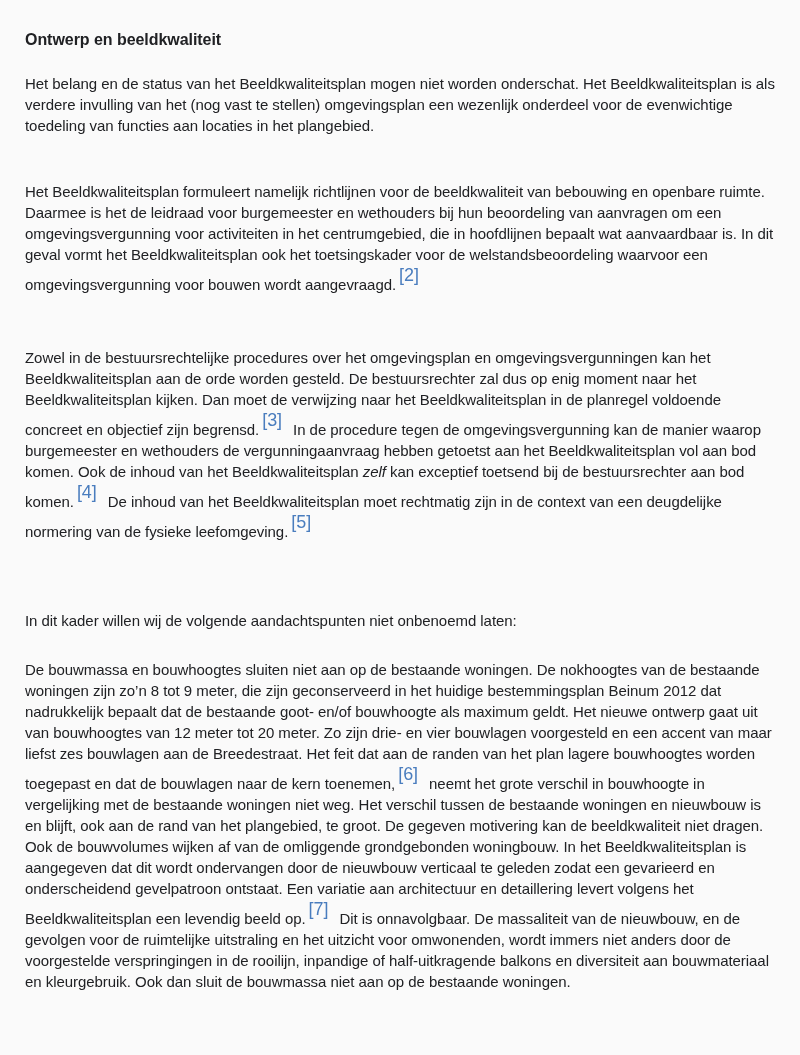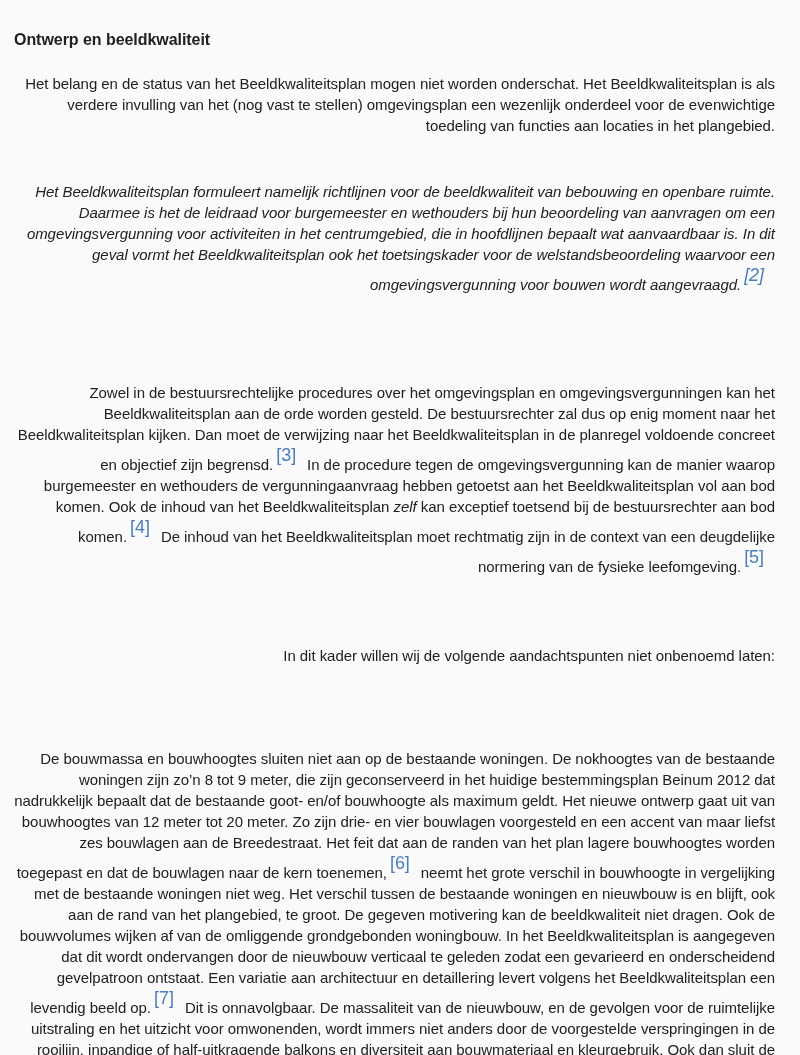--- a/index.html
+++ b/index.html
@@ -14,39 +14,39 @@
     height: 1055px;
     overflow: hidden;
     background: var(--bg);
     color: var(--text);
     font-family: "Liberation Sans", "DejaVu Sans", sans-serif;
     font-size: 15px;
     line-height: 21px;
     letter-spacing: -0.05px;
   }
   .doc {
-    padding: 30px 25px 0 14px;
+    padding: 30px 25px 0 25px;
     width: 100%;
     height: 100%;
   }
   h1.doc-heading {
     font-size: 16px;
     line-height: 20px;
     font-weight: 700;
     margin: 0 0 23px 0;
     color: var(--text);
   }
   p.para {
     margin: 0 0 55px 0;
-    text-align: right;
+    text-align: left;
   }
   #paragraphs p.para:nth-child(1) { margin-bottom: 45px; }
-  #paragraphs p.para:nth-child(2) { margin-bottom: 87px; font-style: italic; }
+  #paragraphs p.para:nth-child(2) { margin-bottom: 52px; }
   #paragraphs p.para:nth-child(3) { margin-bottom: 68px; }
-  #paragraphs p.para:nth-child(4) { margin-bottom: 82px; }
+  #paragraphs p.para:nth-child(4) { margin-bottom: 28px; }
   #paragraphs p.para:last-child   { margin-bottom: 4px; }
   sup.fnref {
     color: var(--fn);
     font-size: 18px;
     vertical-align: 9px;
     line-height: inherit;
     margin: 0 11px 0 3px;
     cursor: pointer;
     text-decoration: none;
   }

